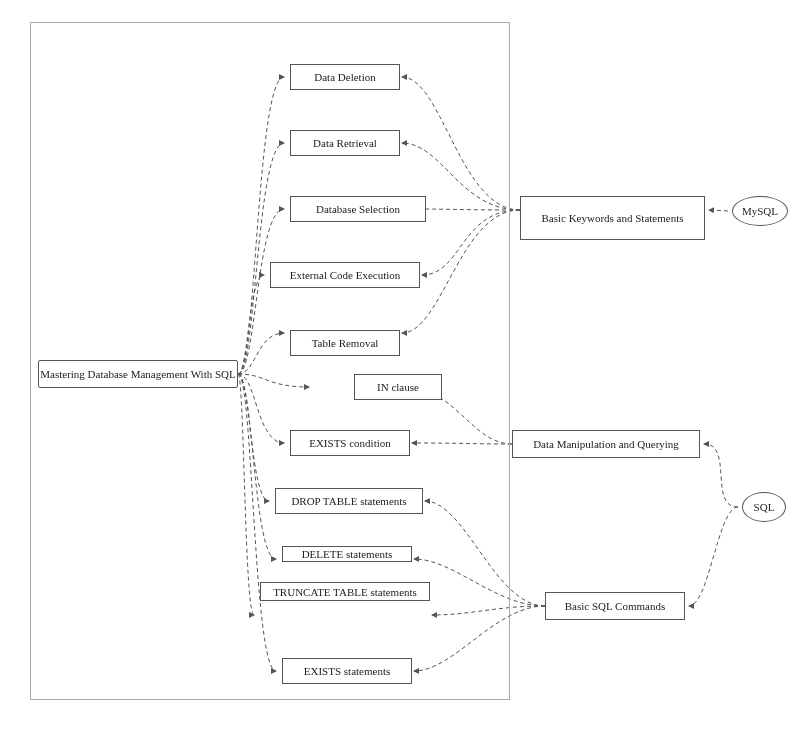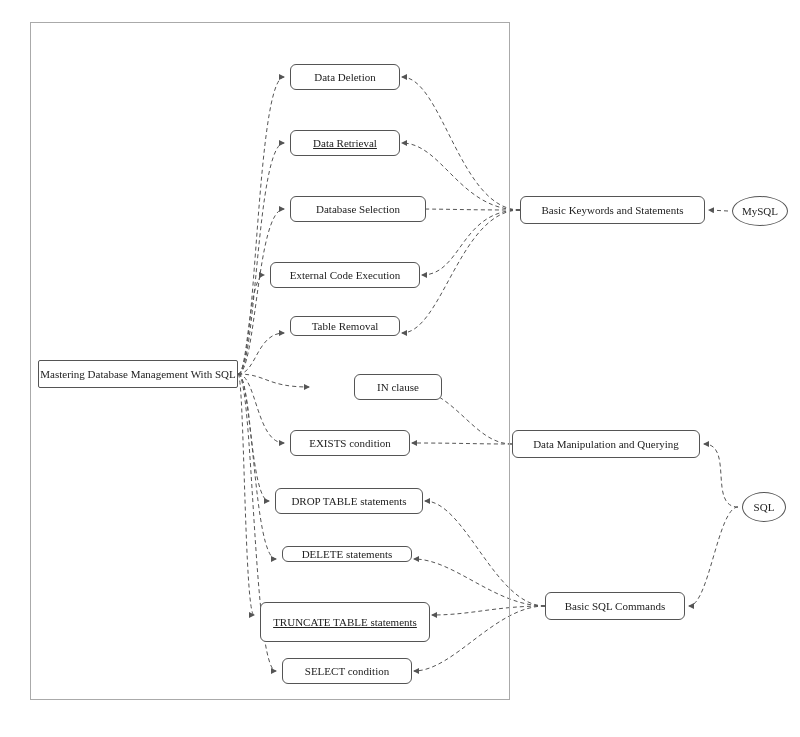--- a/index.html
+++ b/index.html
@@ -48,21 +48,21 @@
       background: #fff;
       font-size: 11px;
       color: #222;
       display: flex;
       align-items: center;
       justify-content: center;
       text-align: center;
       padding: 4px 8px;
       white-space: nowrap;
     }
-    .node-rect { border-radius: 6px; }
+    .node-rect { border-radius: 0; }
     .node-oval { border-radius: 50%; }
     .node-main {
       border-radius: 2px;
       font-size: 11px;
     }
     svg#arrows {
       position: absolute;
       top: 0; left: 0;
       width: 780px;
       height: 700px;
@@ -107,28 +107,28 @@
       <path d="M535,594 C485,594 462,603 422,603" stroke="#555" stroke-width="1" stroke-dasharray="4,3" fill="none" marker-end="url(#arr)"></path>
       <path d="M535,594 C485,594 444,659 404,659" stroke="#555" stroke-width="1" stroke-dasharray="4,3" fill="none" marker-end="url(#arr)"></path>
     </svg>
 
   <div id="lab-skills-box">
     <span id="lab-skills-label"></span>
   </div>
 
 <div class="node node-main" style="left: 28px; top: 348px; width: 200px; height: 28px;">Mastering Database Management With SQL</div>
     <div class="node node-rect" style="left: 280px; top: 52px; width: 110px; height: 26px;">Data Deletion</div>
-    <div class="node node-rect" style="left: 280px; top: 118px; width: 110px; height: 26px; text-decoration: underline;">Data Retrieval</div>
+    <div class="node node-rect" style="left: 280px; top: 118px; width: 110px; height: 26px;">Data Retrieval</div>
     <div class="node node-rect" style="left: 280px; top: 184px; width: 136px; height: 26px;">Database Selection</div>
     <div class="node node-rect" style="left: 260px; top: 250px; width: 150px; height: 26px;">External Code Execution</div>
-    <div class="node node-rect" style="left: 280px; top: 304px; width: 110px; height: 20px;">Table Removal</div>
+    <div class="node node-rect" style="left: 280px; top: 318px; width: 110px; height: 26px;">Table Removal</div>
     <div class="node node-rect" style="left: 305px; top: 362px; width: 88px; height: 26px; margin-left: 39px;">IN clause</div>
     <div class="node node-rect" style="left: 280px; top: 418px; width: 120px; height: 26px;">EXISTS condition</div>
     <div class="node node-rect" style="left: 265px; top: 476px; width: 148px; height: 26px;">DROP TABLE statements</div>
     <div class="node node-rect" style="left: 272px; top: 534px; width: 130px; height: 16px;">DELETE statements</div>
-    <div class="node node-rect" style="left: 250px; top: 590px; width: 170px; height: 40px; text-decoration: underline;">TRUNCATE TABLE statements</div>
-    <div class="node node-rect" style="left: 272px; top: 646px; width: 130px; height: 26px;">SELECT condition</div>
-    <div class="node node-rect" style="left: 510px; top: 184px; width: 185px; height: 28px;">Basic Keywords and Statements</div>
+    <div class="node node-rect" style="left: 250px; top: 570px; width: 170px; height: 19px;">TRUNCATE TABLE statements</div>
+    <div class="node node-rect" style="left: 272px; top: 646px; width: 130px; height: 26px;">EXISTS statements</div>
+    <div class="node node-rect" style="left: 510px; top: 184px; width: 185px; height: 44px;">Basic Keywords and Statements</div>
     <div class="node node-rect" style="left: 502px; top: 418px; width: 188px; height: 28px;">Data Manipulation and Querying</div>
     <div class="node node-rect" style="left: 535px; top: 580px; width: 140px; height: 28px;">Basic SQL Commands</div>
     <div class="node node-oval" style="left: 722px; top: 184px; width: 56px; height: 30px;">MySQL</div>
     <div class="node node-oval" style="left: 732px; top: 480px; width: 44px; height: 30px;">SQL</div>
   </div>
 
 </body></html>

